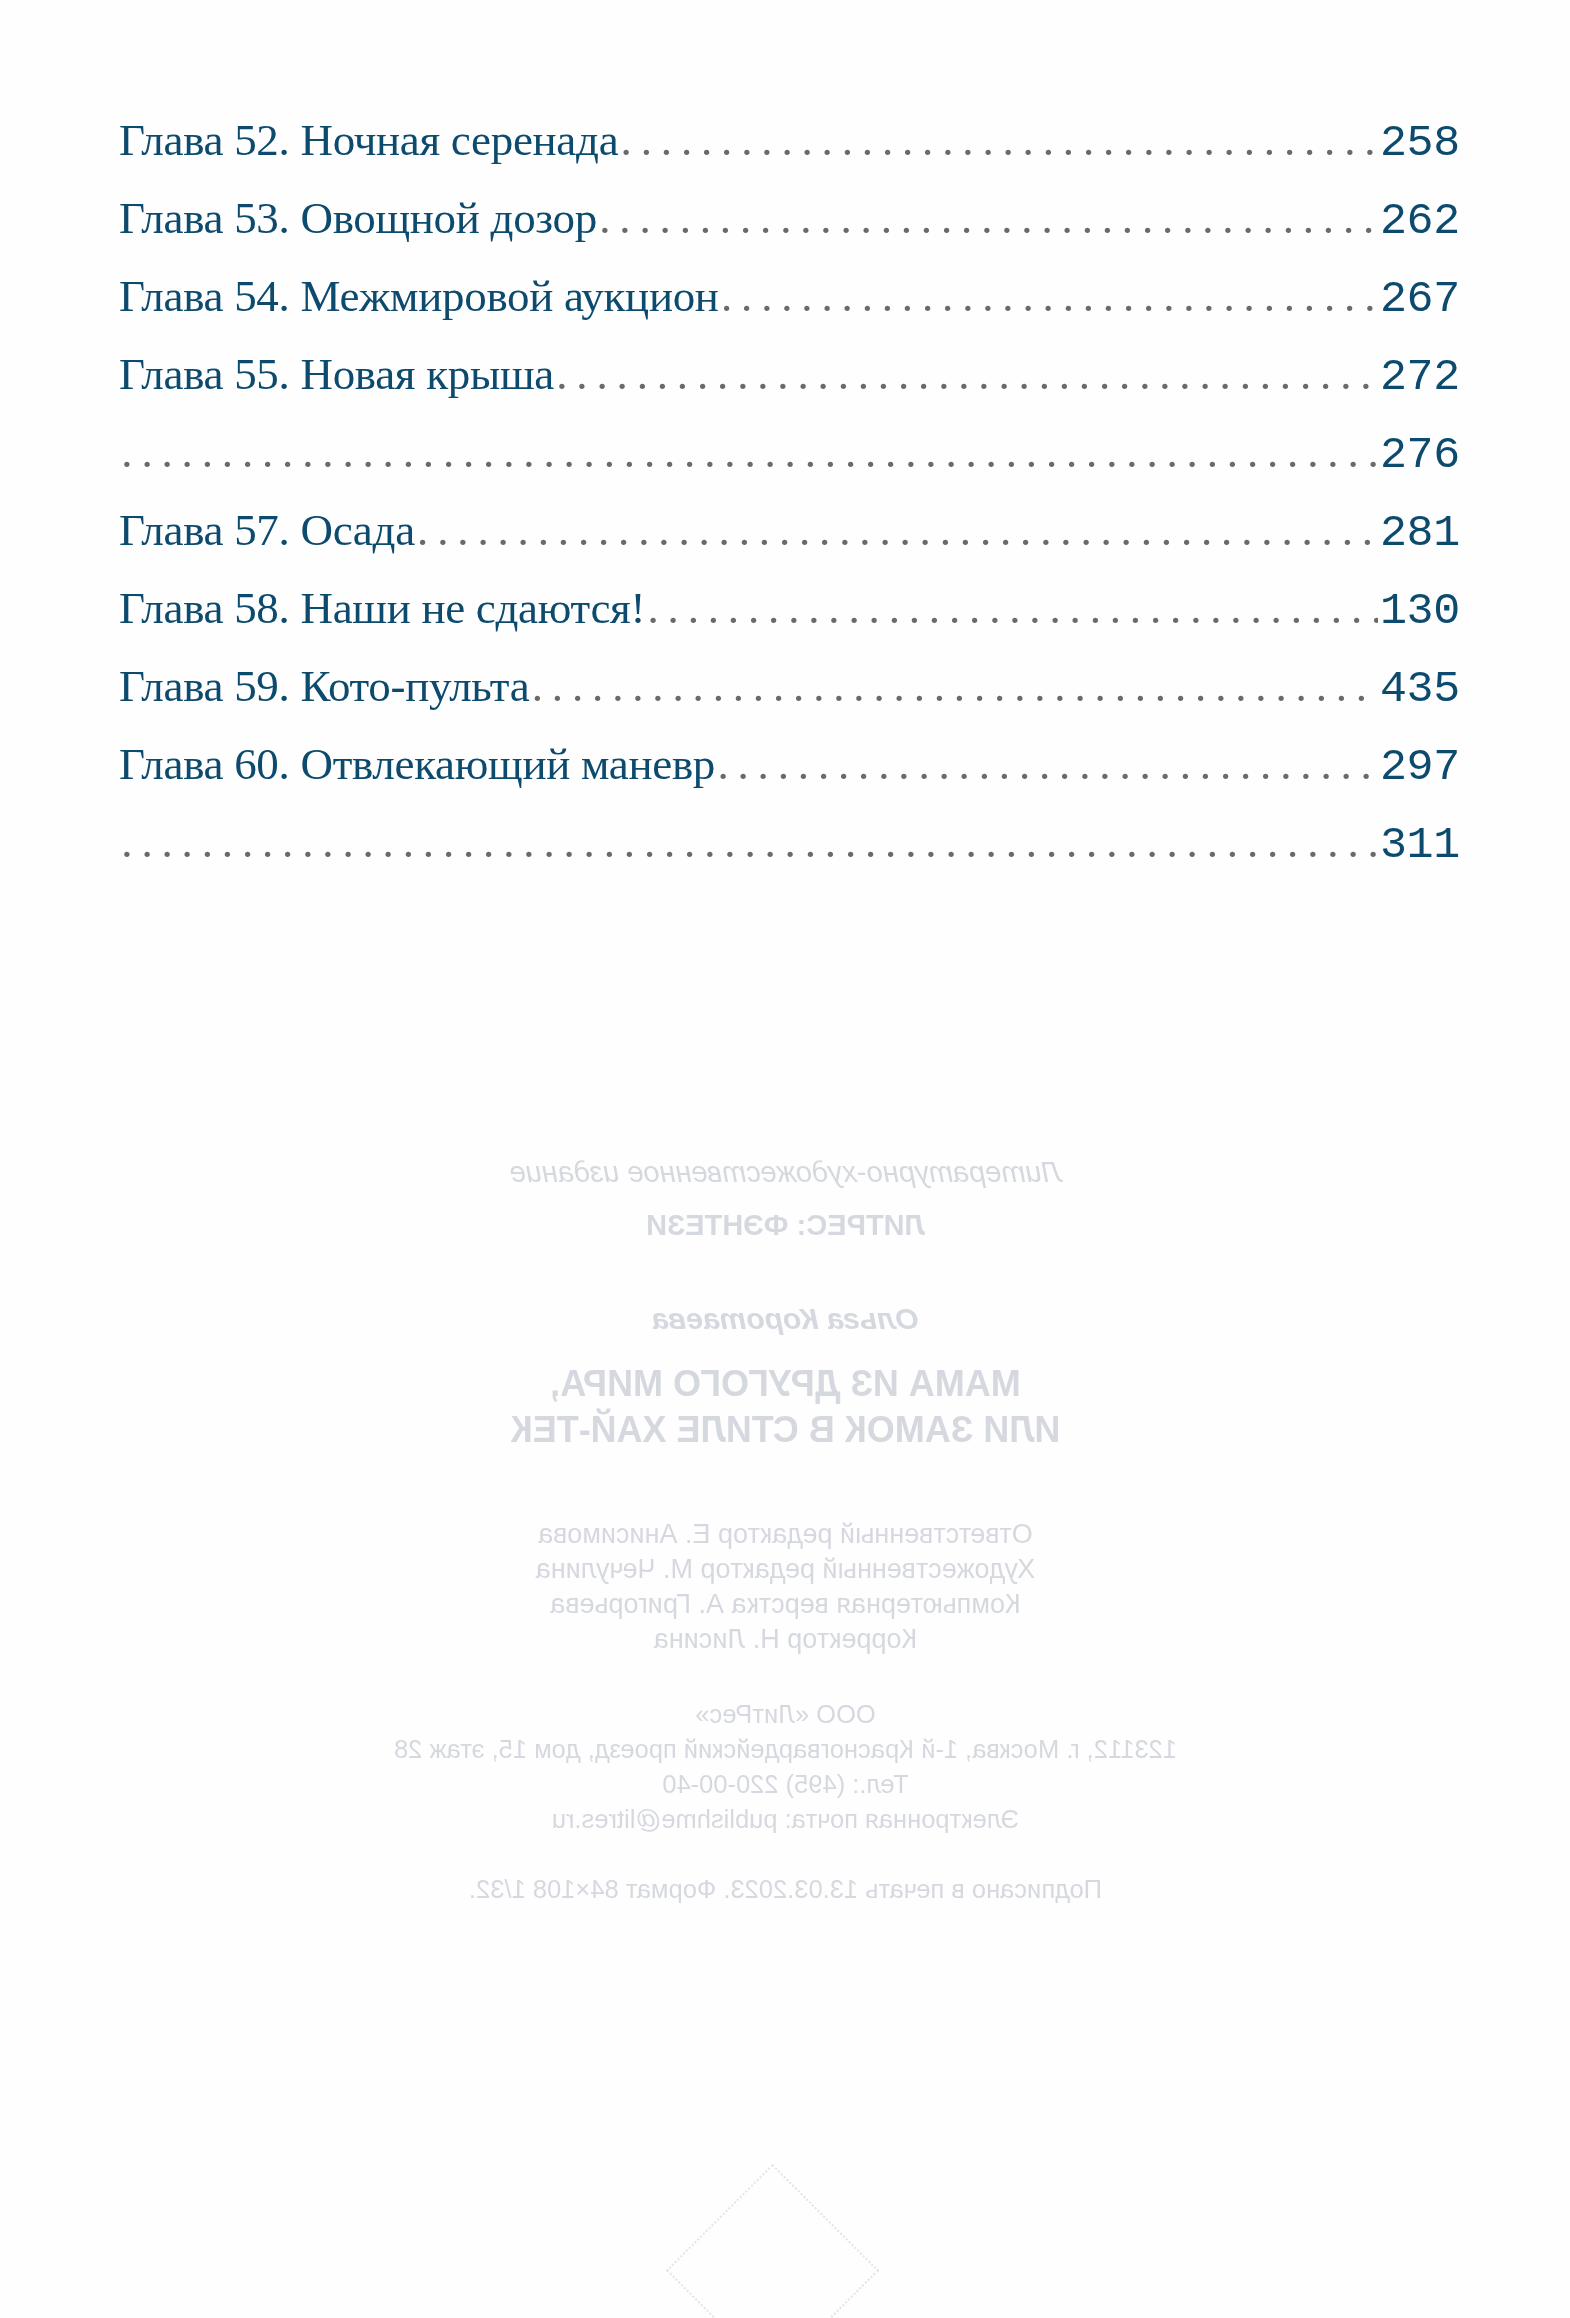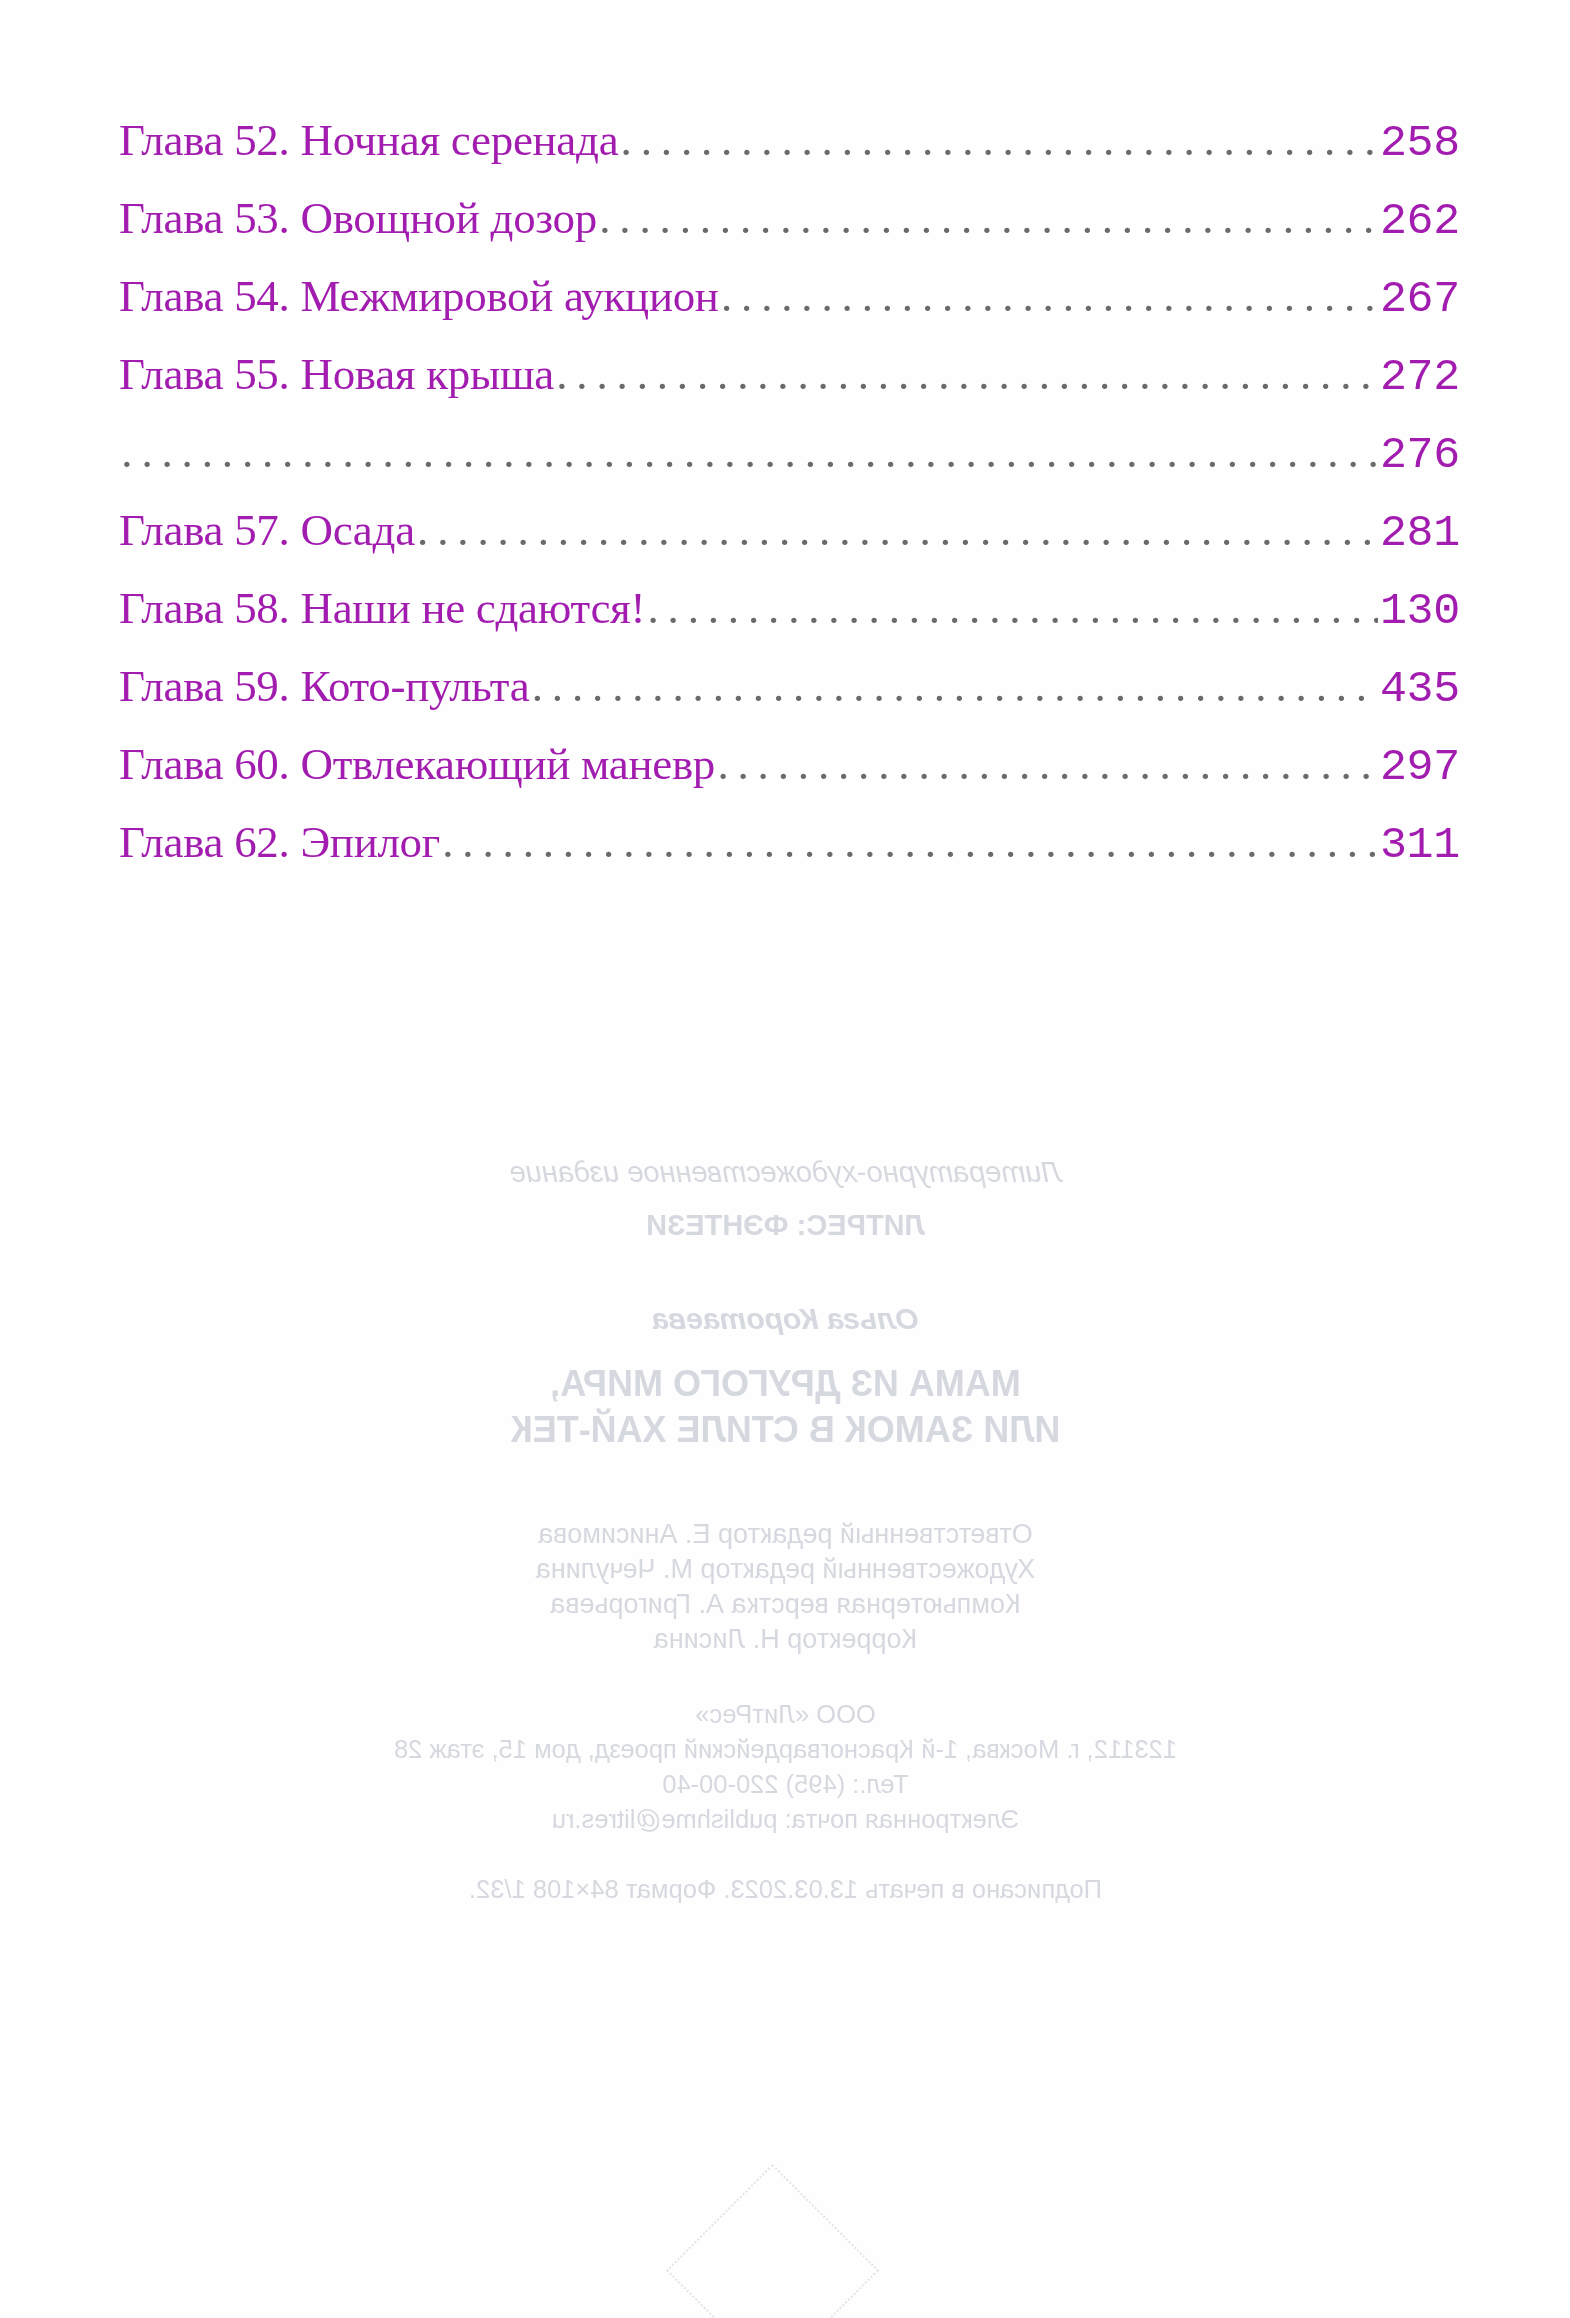--- a/index.html
+++ b/index.html
@@ -19,21 +19,21 @@
       left: 119px;
       top: 114px;
       width: 1341px;
     }
     .toc-row {
       display: flex;
       align-items: baseline;
       height: 78px;
       font-family: "Liberation Serif", "DejaVu Serif", serif;
       font-size: 45px;
-      color: #a21caf;
+      color: #0c4a6e;
       letter-spacing: -0.3px;
     }
     .toc-title {
       white-space: nowrap;
     }
     .toc-leader {
       flex: 1 1 auto;
       overflow: hidden;
       white-space: nowrap;
       margin: 0 2.3px;
@@ -132,21 +132,20 @@
       <span class="toc-title">Глава 59. Кото-пульта</span>
       <span class="toc-leader"></span>
       <span class="toc-page">435</span>
     </div>
     <div class="toc-row">
       <span class="toc-title">Глава 60. Отвлекающий маневр</span>
       <span class="toc-leader"></span>
       <span class="toc-page">297</span>
     </div>
     <div class="toc-row">
-      <span class="toc-title">Глава 62. Эпилог</span>
       <span class="toc-leader"></span>
       <span class="toc-page">311</span>
     </div>
   </div>
 
   <div class="imprint">
     <span class="line imp-genre">Литературно-художественное издание</span>
     <span class="line imp-series">ЛИТРЕС: ФЭНТЕЗИ</span>
     <span class="line imp-author">Ольга Коротаева</span>
     <span class="line imp-title">МАМА ИЗ ДРУГОГО МИРА,</span>

